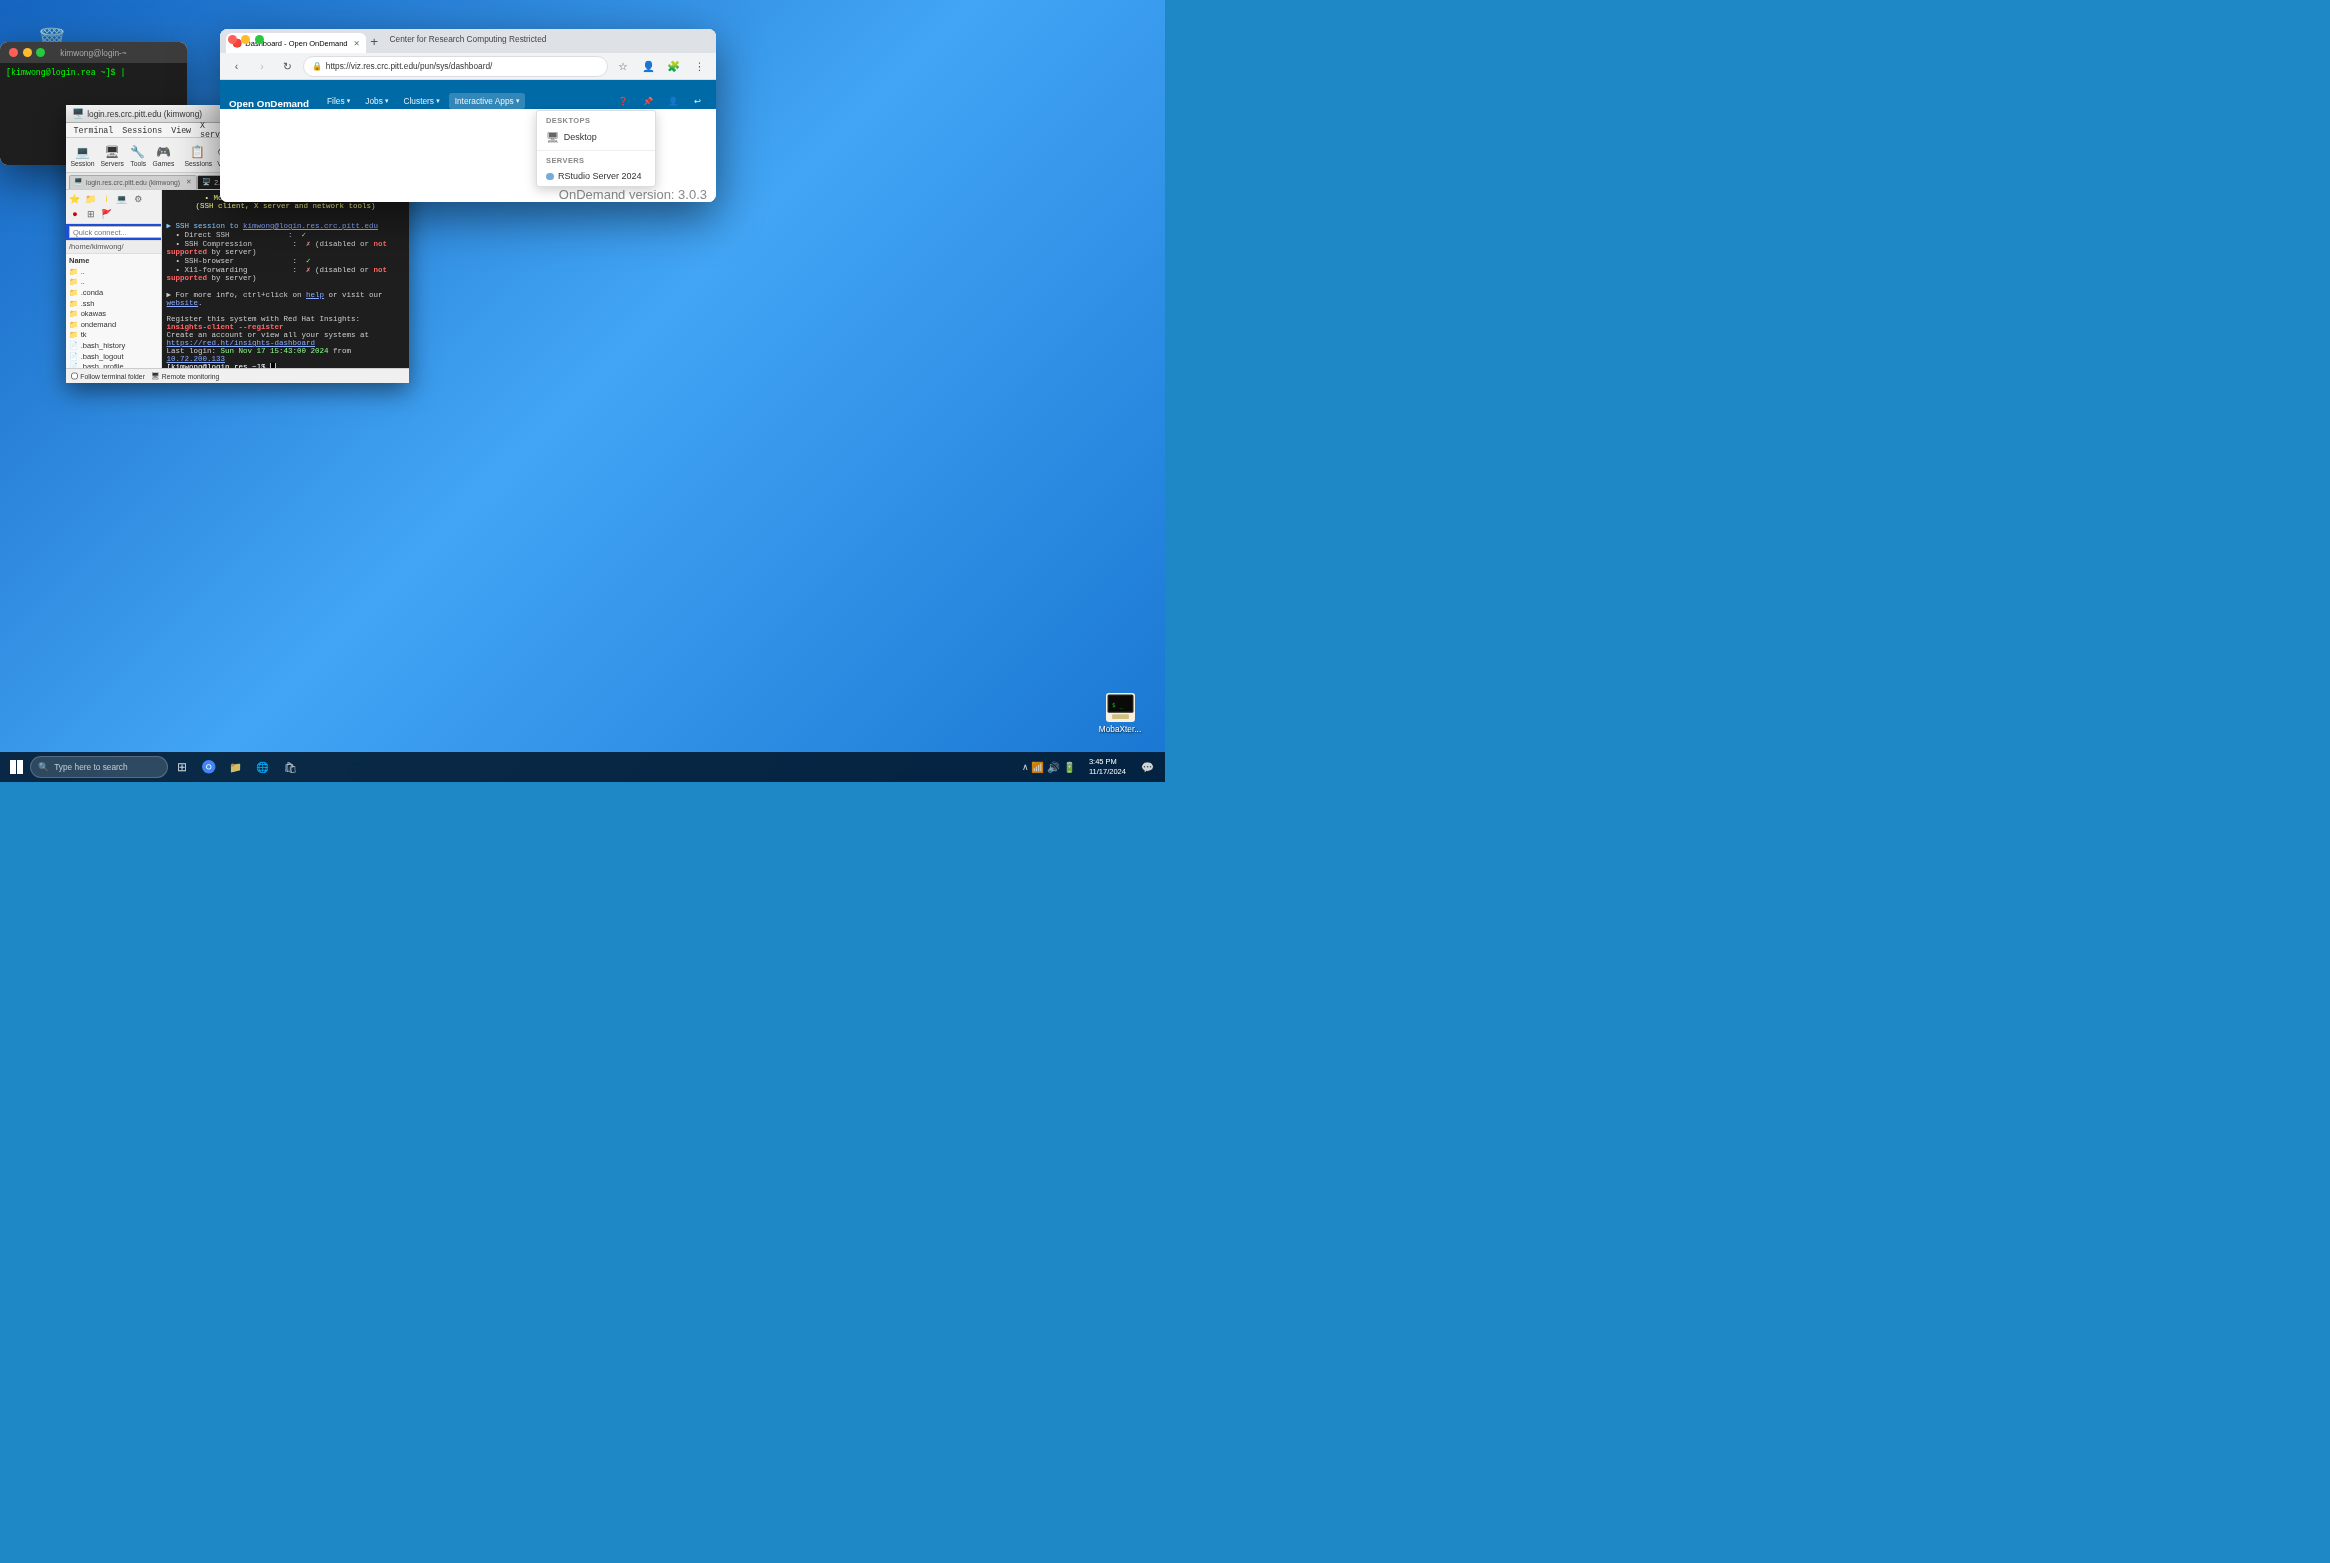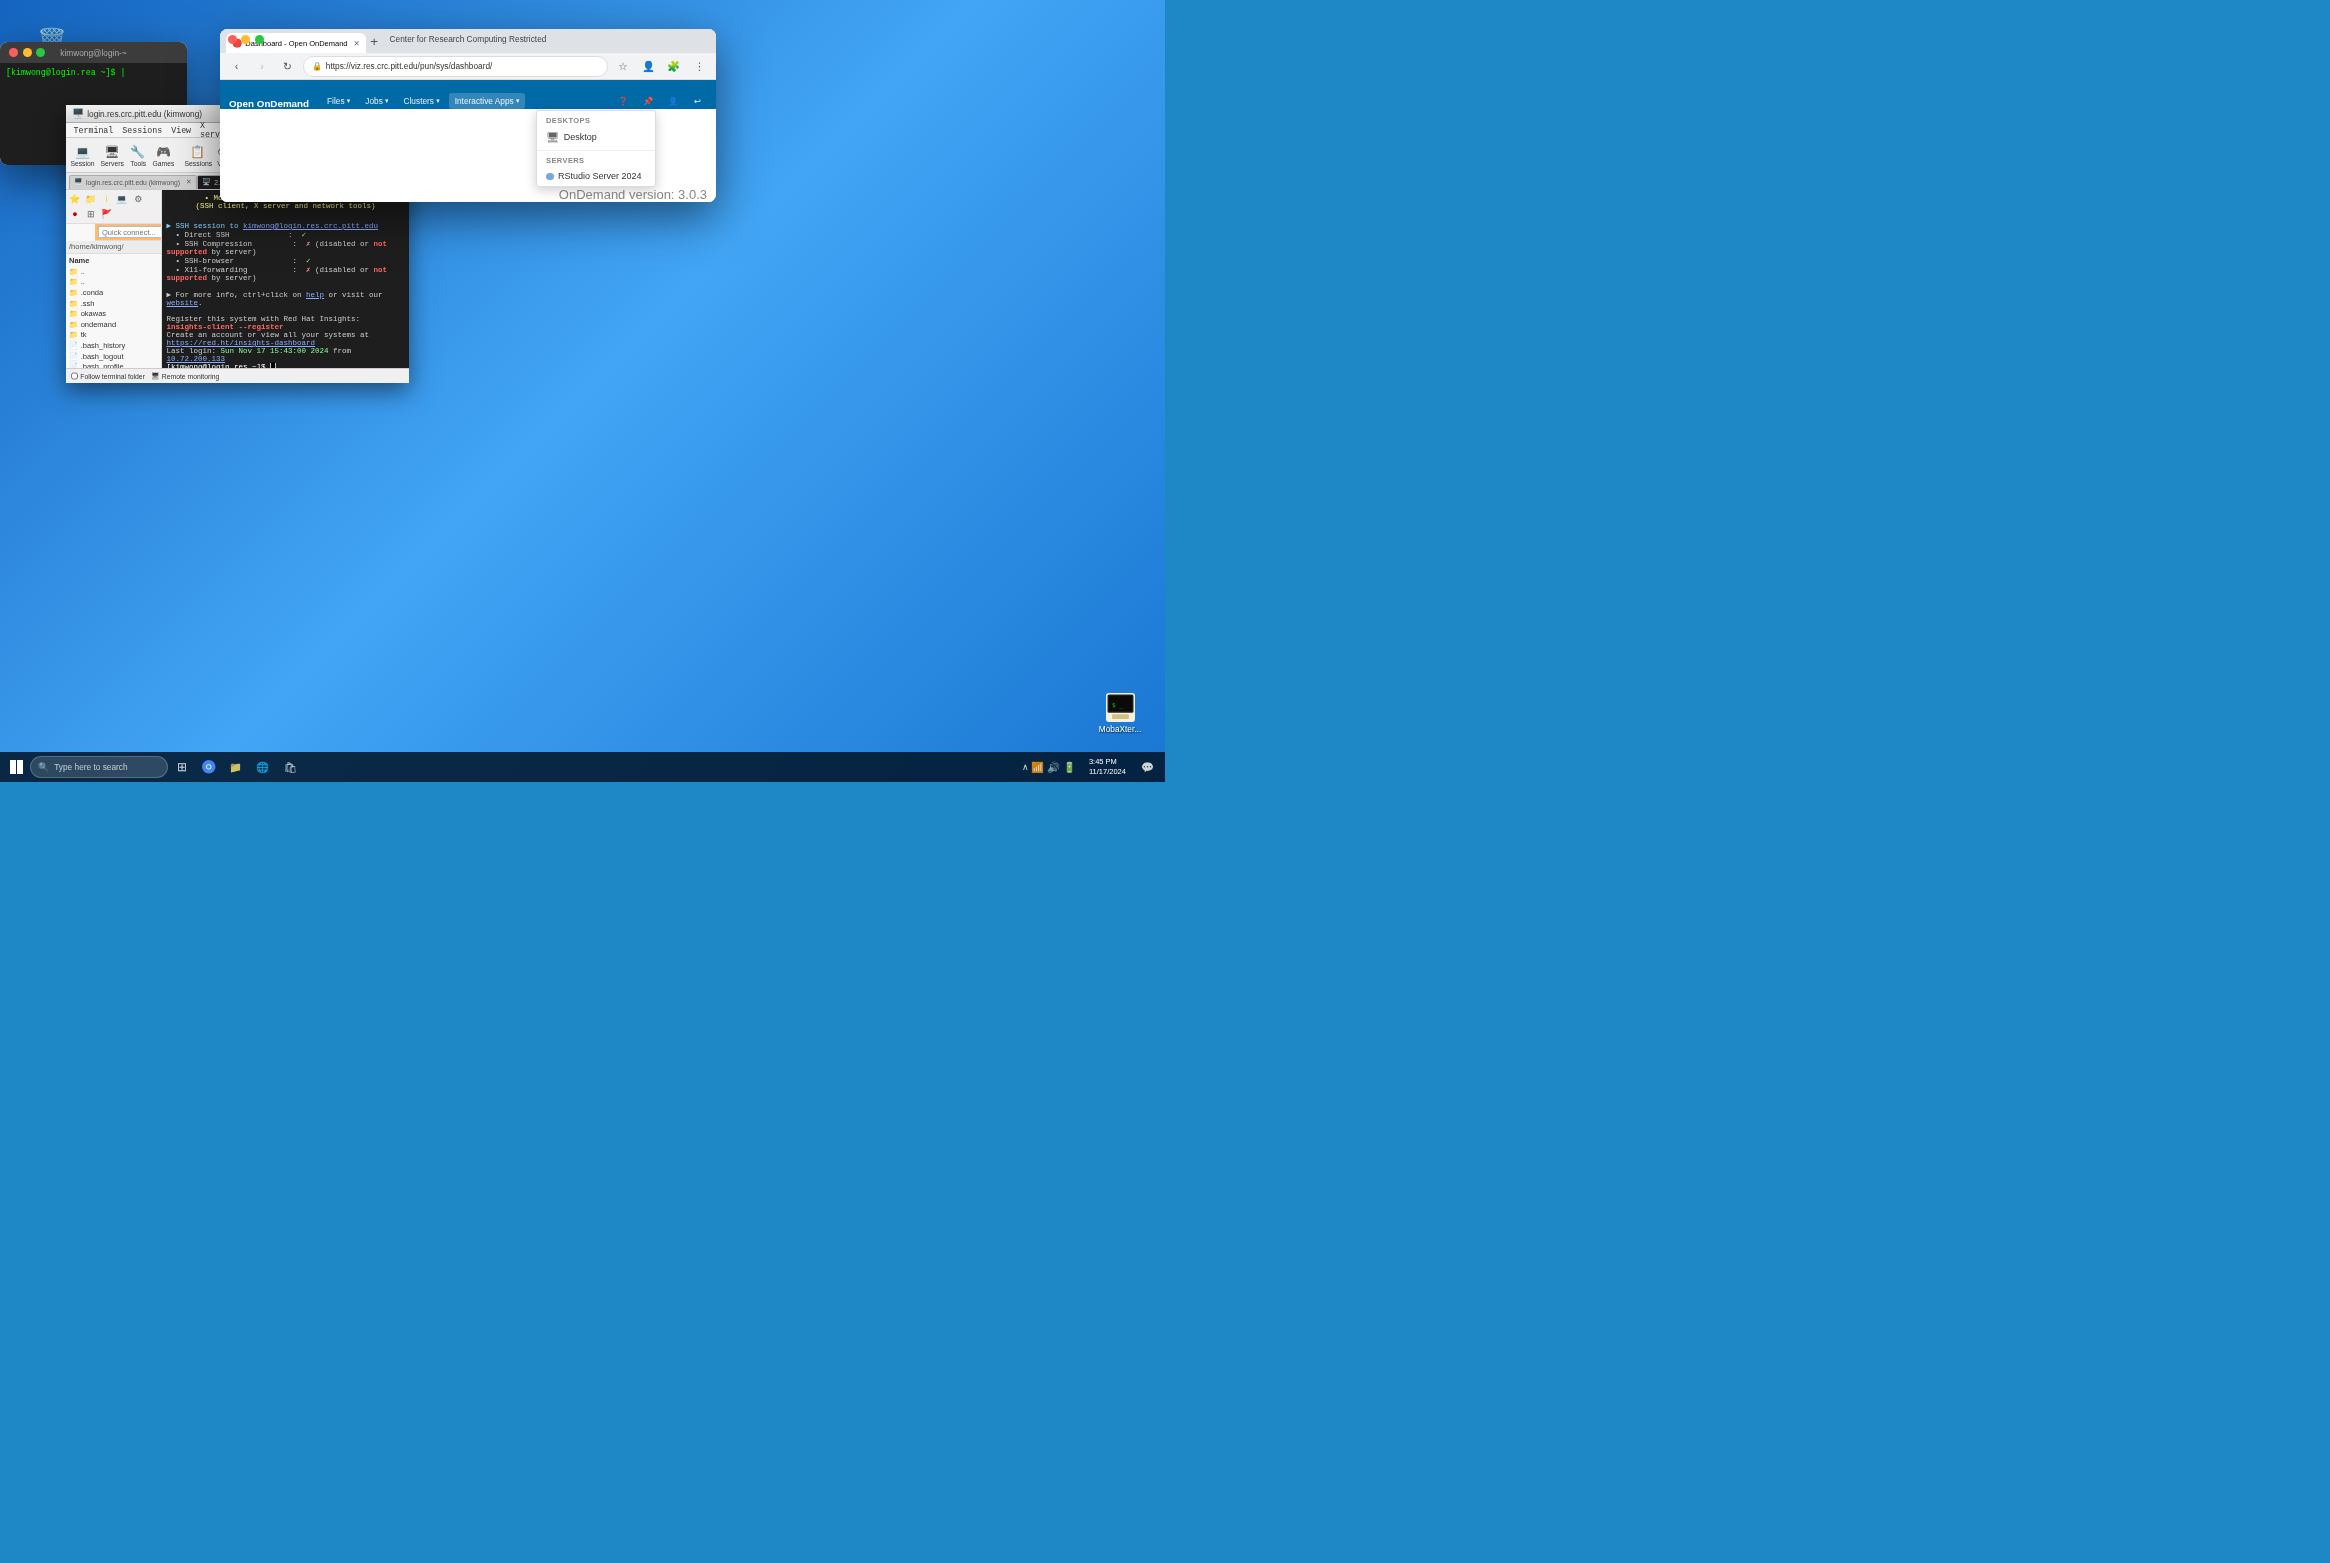--- a/index.html
+++ b/index.html
@@ -243,23 +243,22 @@
       display: flex;
       align-items: center;
       justify-content: center;
       font-size: 9px;
       color: #666;
     }
     .moba-quick-connect {
       display: flex;
       align-items: flex-start;
       padding: 1.5px 3px;
-      background: #fdba74;
+      background: #1d4ed8;
       border-bottom: 0.8px solid #ddd;
-      margin-left: 29px;
     }
     .moba-quick-connect input {
       flex: 1;
       font-size: 7.5px;
       border: 0.8px solid #ccc;
       padding: 0.8px 2.3px;
       background: white;
     }
     .moba-home-label {
       font-size: 7.5px;

